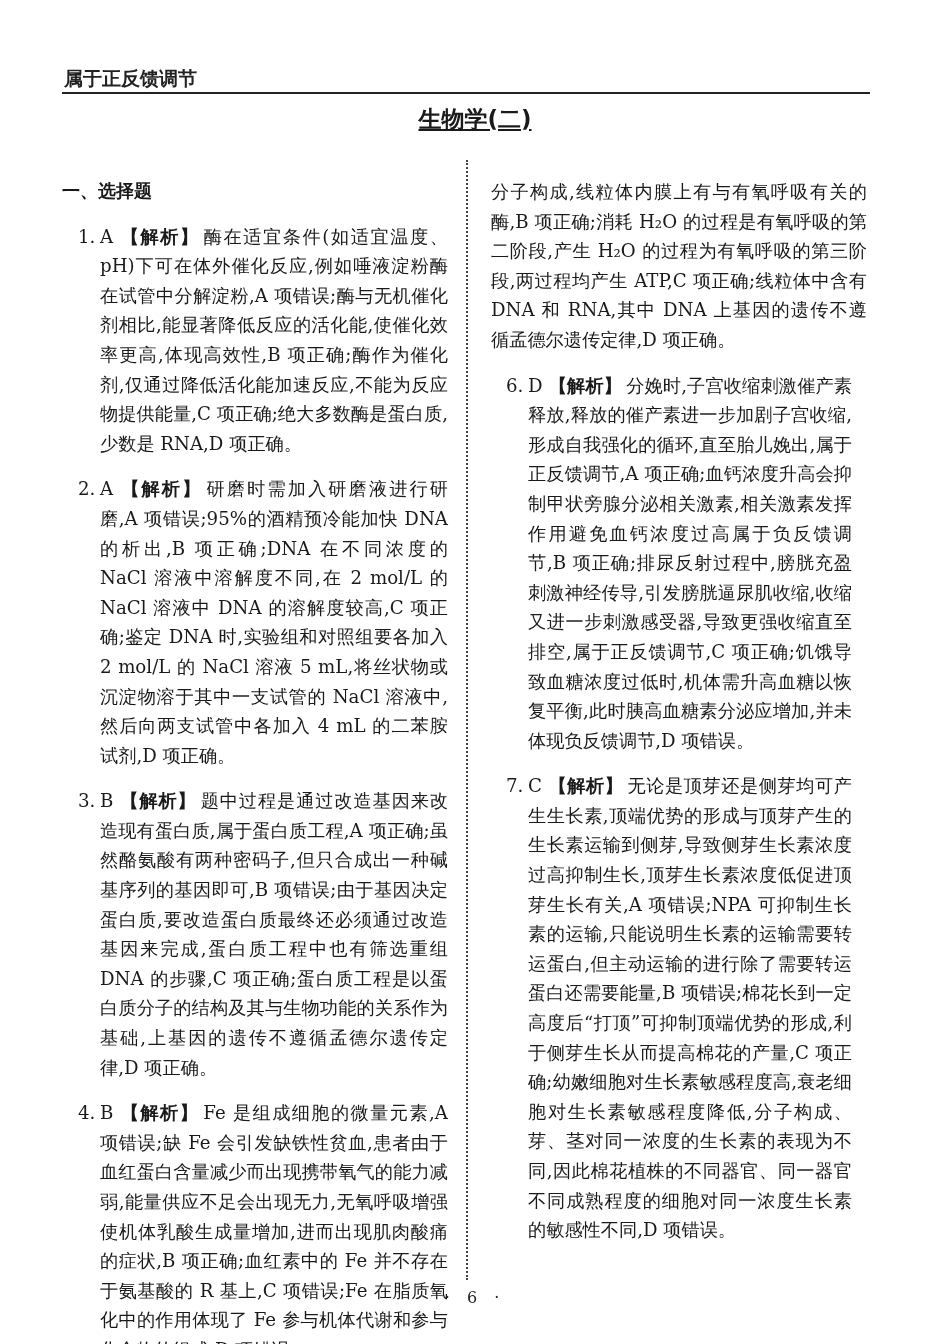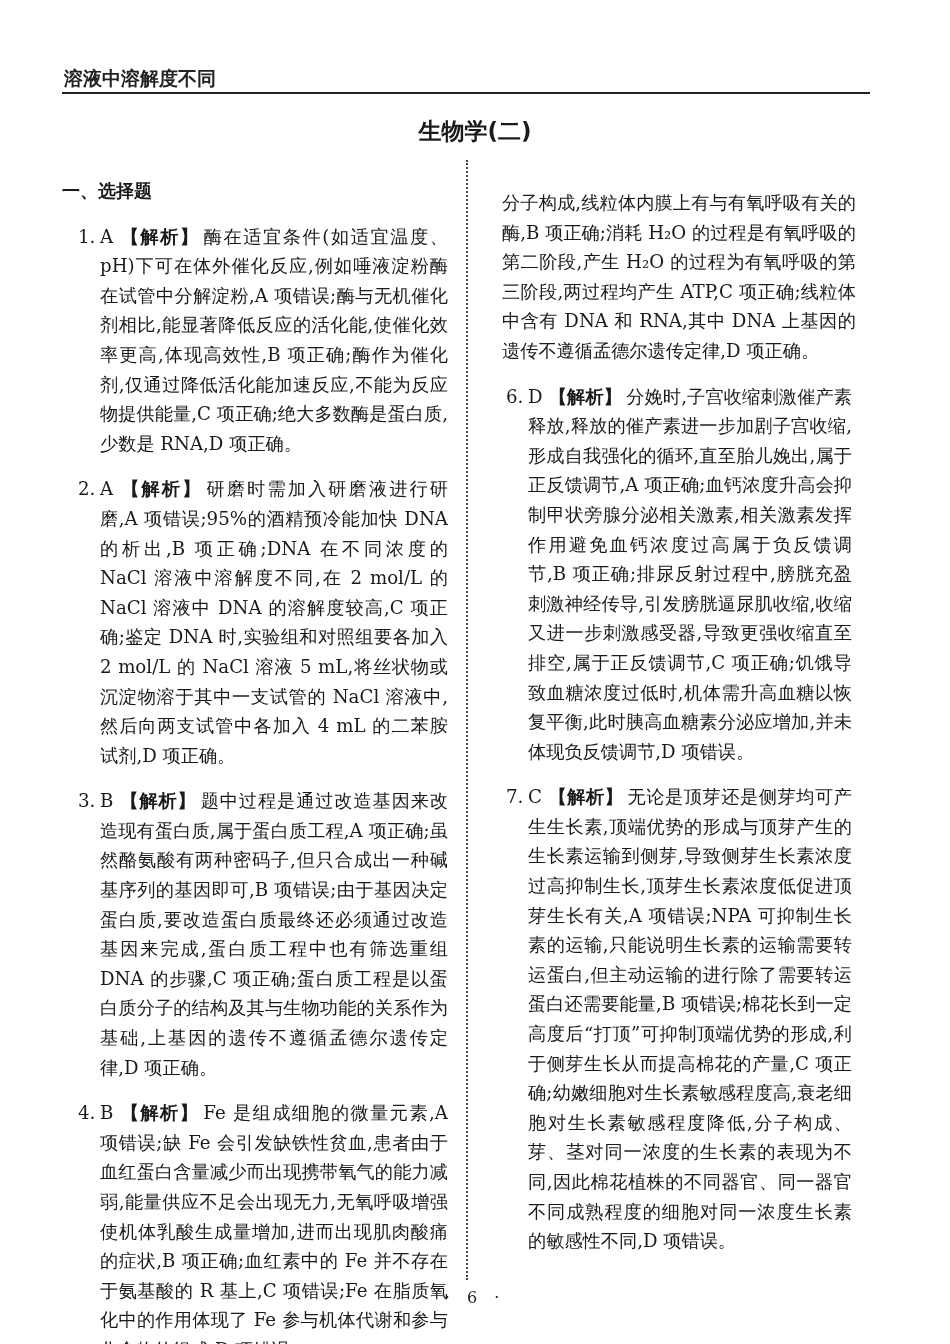--- a/index.html
+++ b/index.html
@@ -11,23 +11,23 @@
   .running-head {
     position: absolute; left: 64px; top: 66px;
     font-family: "DejaVu Sans", "Liberation Sans", sans-serif;
     font-size: 19px; font-weight: bold; letter-spacing: 0px; color: #222;
   }
   .head-rule {
     position: absolute; left: 62px; top: 92px; width: 808px; height: 0;
     border-top: 2.5px solid #222;
   }
   .title {
-    position: absolute; left: 0; width: 950px; top: 116px; text-align: center;
+    position: absolute; left: 0; width: 950px; top: 104px; text-align: center;
     font-family: "DejaVu Sans", "Liberation Sans", sans-serif;
-    font-size: 23px; font-weight: bold; color: #1a1a1a;
+    font-size: 23px; font-weight: bold; color: #1a1a1a; text-decoration: underline;
   }
   .col {
     position: absolute; top: 176px;
     font-size: 18.2px; line-height: 29.6px;
   }
   .col-left { left: 62px; width: 402px; }
   .col-right { left: 490px; width: 378px; }
   .divider {
     position: absolute; left: 466px; top: 160px; height: 1120px; width: 0;
     border-left: 2px dotted #444;
@@ -36,30 +36,30 @@
     font-family: "DejaVu Sans", "Liberation Sans", sans-serif;
     font-weight: bold; font-size: 18px; margin: 0; line-height: 29.6px;
   }
   .item { margin: 16px; padding-left: 22px; text-indent: -22px; text-align: justify; }
   .item .num { display: inline-block; width: 22px; text-indent: 0; }
   .item .ans { margin-right: 6px; }
   .item .tag {
     font-family: "DejaVu Sans", "Liberation Sans", sans-serif;
     font-weight: bold; margin-right: 4px;
   }
-  .cont { margin: 12px; text-align: justify; }
+  .cont { margin: 1px; text-align: justify; }
   .page-number {
     position: absolute; left: 0; width: 950px; top: 1288px; text-align: center;
     font-size: 16px; color: #222; letter-spacing: 6px;
   }
 </style>
 </head>
 <body>
 
-<div class="running-head">溶液中溶解度不同</div>
+<div class="running-head">属于正反馈调节</div>
 <div class="head-rule"></div>
 <div class="title">生物学(二)</div>
 
 <div class="col col-left">
   <p class="section-heading">一、选择题</p>
 
   <p class="item"><span class="num">1.</span><span class="ans">A</span><span class="tag">【解析】</span><span>酶在适宜条件(如适宜温度、pH)下可在体外催化反应,例如唾液淀粉酶在试管中分解淀粉,A 项错误;酶与无机催化剂相比,能显著降低反应的活化能,使催化效率更高,体现高效性,B 项正确;酶作为催化剂,仅通过降低活化能加速反应,不能为反应物提供能量,C 项正确;绝大多数酶是蛋白质,少数是 RNA,D 项正确。</span></p>
 
   <p class="item"><span class="num">2.</span><span class="ans">A</span><span class="tag">【解析】</span><span>研磨时需加入研磨液进行研磨,A 项错误;95%的酒精预冷能加快 DNA 的析出,B 项正确;DNA 在不同浓度的 NaCl 溶液中溶解度不同,在 2 mol/L 的 NaCl 溶液中 DNA 的溶解度较高,C 项正确;鉴定 DNA 时,实验组和对照组要各加入 2 mol/L 的 NaCl 溶液 5 mL,将丝状物或沉淀物溶于其中一支试管的 NaCl 溶液中,然后向两支试管中各加入 4 mL 的二苯胺试剂,D 项正确。</span></p>
 

